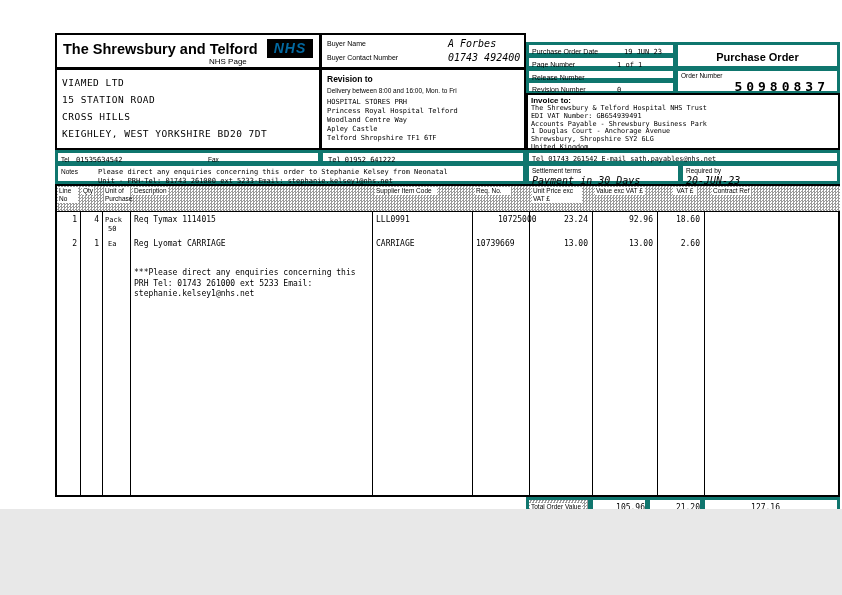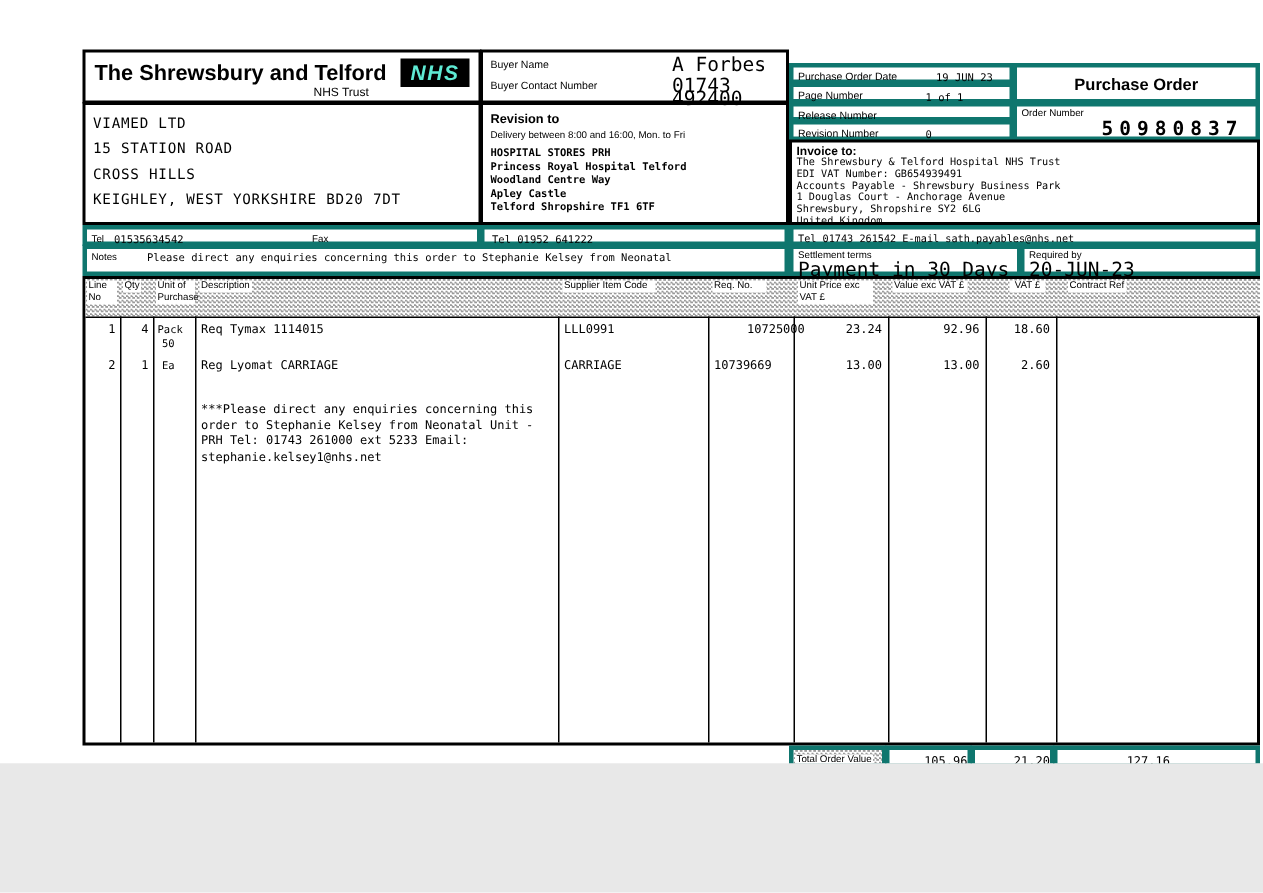--- a/index.html
+++ b/index.html
@@ -5,41 +5,41 @@
   html,body{margin:0;padding:0;background:#e8e8e8;}
   #page{position:relative;width:842px;height:509px;background:#fff;margin:0 auto;
         font-family:"Liberation Sans",sans-serif;color:#000;overflow:hidden;}
   .abs{position:absolute;box-sizing:border-box;}
   .bx{border:3px solid #0f766e;}
   .bx2{border:2px solid #000;}
   .lbl{font-size:7px;line-height:9px;}
   .lbl65{font-size:6.5px;line-height:8px;}
   .mono{font-family:"DejaVu Sans Mono","Liberation Mono",monospace;}
   .m8{font-size:8px;line-height:10px;}
-  .m75{font-size:13px;line-height:9px;}
+  .m75{font-size:10px;line-height:9px;font-style:italic;}
   .m7{font-size:7px;line-height:8px;}
   .m68{font-size:6.8px;line-height:7.8px;}
   .bold{font-weight:bold;}
   .rt{text-align:right;}
   .dither{background:repeating-conic-gradient(#9a9a9a 0% 25%, #ffffff 0% 50%) 0 0 / 3px 3px;}
   .hlbl{background:#fff;padding:0 1px;display:inline-block;font-size:6.5px;line-height:8px;}
   .col{position:absolute;top:0;bottom:0;border-left:1px solid #000;}
-  .nhs-logo{background:#000;color:#5eead4;font-style:italic;font-weight:bold;
+  .nhs-logo{background:#000;color:#0369a1;font-style:italic;font-weight:bold;
             font-size:14px;text-align:center;line-height:19px;letter-spacing:1px;}
   .ordnum{font-size:13px;font-weight:bold;letter-spacing:4px;font-family:"DejaVu Sans Mono",monospace;margin-left:20px;}
   .tiny{font-size:6.2px;line-height:8.3px;}
 </style>
 </head>
 <body>
 
 <div id="page">
 
   <div class="abs bx2" style="left:55px;top:33px;width:266px;height:36px;">
     <div class="abs bold" style="left:6px;top:6px;font-size:14.5px;">The Shrewsbury and Telford</div>
-    <div class="abs" style="left:152px;top:22px;font-size:8px;">NHS Trust</div>
+    <div class="abs" style="left:152px;top:22px;font-size:8px;">NHS Page</div>
     <div class="abs nhs-logo" style="right:6px;top:4px;width:46px;height:19px;">NHS</div>
   </div>
 
   <div class="abs bx2" style="left:320px;top:33px;width:206px;height:36px;">
     <div class="abs lbl" style="left:5px;top:4px;">Buyer Name</div>
     <div class="abs mono m75" style="left:126px;top:4px;">A Forbes</div>
     <div class="abs lbl" style="left:5px;top:18px;">Buyer Contact Number</div>
     <div class="abs mono m75" style="left:126px;top:18px;">01743 492400</div>
   </div>
 
@@ -72,21 +72,21 @@
       <div>VIAMED LTD</div>
       <div>15 STATION ROAD</div>
       <div>CROSS HILLS</div>
       <div>KEIGHLEY, WEST YORKSHIRE BD20 7DT</div>
     </div>
   </div>
 
   <div class="abs bx2" style="left:320px;top:68px;width:206px;height:82px;">
     <div class="bold" style="position:absolute;left:5px;top:4px;font-size:8.5px;">Revision to</div>
     <div class="lbl65" style="position:absolute;left:5px;top:17px;">Delivery between 8:00 and 16:00, Mon. to Fri</div>
-    <div class="mono m7" style="position:absolute;left:5px;top:28px;line-height:9px;font-weight:bold;">
+    <div class="mono m7" style="position:absolute;left:5px;top:28px;line-height:9px;">
       <div>HOSPITAL STORES   PRH</div>
       <div>Princess Royal Hospital   Telford</div>
       <div>Woodland Centre Way</div>
       <div>Apley Castle</div>
       <div>Telford Shropshire TF1 6TF</div>
     </div>
   </div>
 
   <div class="abs bx2" style="left:526px;top:93px;width:314px;height:57px;">
     <div class="bold" style="position:absolute;left:3px;top:1px;font-size:8px;">Invoice to:</div>
@@ -109,20 +109,21 @@
   <div class="abs bx" style="left:320px;top:150px;width:206px;height:14px;">
     <span class="mono m7" style="position:absolute;left:5px;top:3px;">Tel 01952 641222</span>
   </div>
   <div class="abs bx" style="left:526px;top:150px;width:314px;height:14px;">
     <span class="mono m68" style="position:absolute;left:3px;top:3px;">Tel 01743 261542  E-mail sath.payables@nhs.net</span>
   </div>
 
   <div class="abs bx" style="left:55px;top:163px;width:471px;height:21px;">
     <span class="lbl65" style="position:absolute;left:3px;top:2px;">Notes</span>
     <div class="mono m7" style="position:absolute;left:40px;top:2px;">Please direct any enquiries concerning this order to Stephanie Kelsey from Neonatal</div>
+    <div class="mono m7" style="position:absolute;left:40px;top:11px;">Unit - PRH-Tel: 01743 261000 ext 5233-Email: stephanie.kelsey1@nhs.net</div>
   </div>
   <div class="abs bx" style="left:526px;top:163px;width:155px;height:21px;">
     <span class="lbl65" style="position:absolute;left:3px;top:1px;">Settlement terms</span>
     <span class="mono m75" style="position:absolute;left:3px;top:10px;">Payment in 30 Days</span>
   </div>
   <div class="abs bx" style="left:680px;top:163px;width:160px;height:21px;">
     <span class="lbl65" style="position:absolute;left:3px;top:1px;">Required by</span>
     <span class="mono m75" style="position:absolute;left:3px;top:10px;">20-JUN-23</span>
   </div>
 
@@ -173,21 +174,20 @@
       <span class="mono m8 abs" style="left:319px;top:53px;">CARRIAGE</span>
       <span class="mono m8 abs" style="left:419px;top:53px;">10739669</span>
       <span class="mono m8 abs rt" style="left:475px;top:53px;width:56px;">13.00</span>
       <span class="mono m8 abs rt" style="left:538px;top:53px;width:58px;">13.00</span>
       <span class="mono m8 abs rt" style="left:602px;top:53px;width:41px;">2.60</span>
       <span class="mono m8 abs" style="left:652px;top:53px;"></span>
     </div>
 
     <div class="mono m8 abs" style="left:77px;top:82px;line-height:10.5px;">
       <div>***Please direct any enquiries concerning this</div>
-      <div>order to Stephanie Kelsey from Neonatal Unit -</div>
       <div>PRH Tel: 01743 261000 ext 5233 Email:</div>
       <div>stephanie.kelsey1@nhs.net</div>
     </div>
   </div>
 
   <div class="abs bx dither" style="left:526px;top:497px;width:65px;height:15px;">
     <span class="hlbl" style="position:absolute;left:1px;top:3px;">Total Order Value</span>
   </div>
   <div class="abs bx" style="left:590px;top:497px;width:58px;height:15px;">
     <span class="mono m8 abs rt" style="left:0;top:3px;width:52px;">105.96</span>

